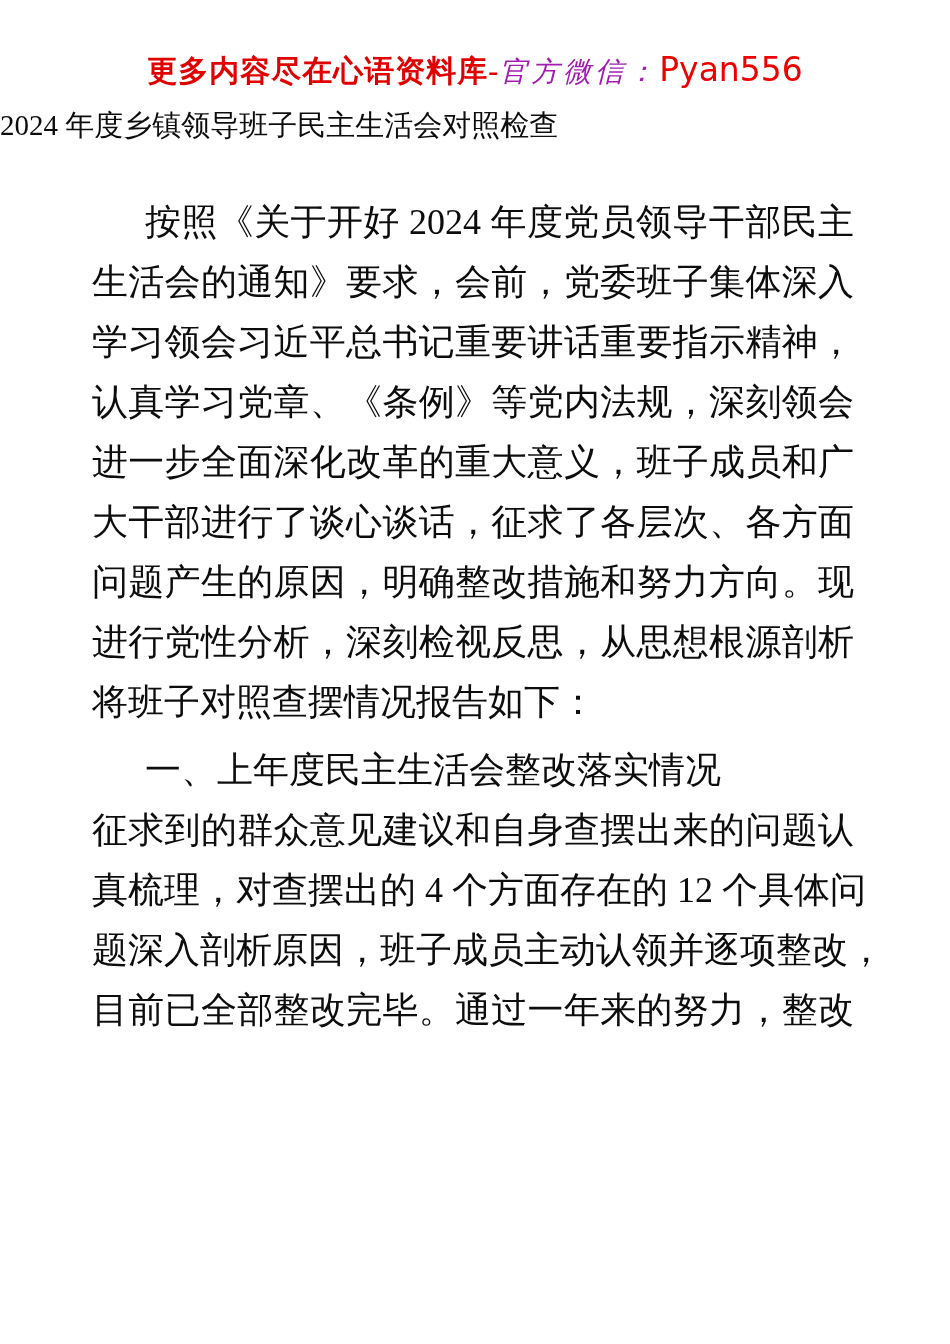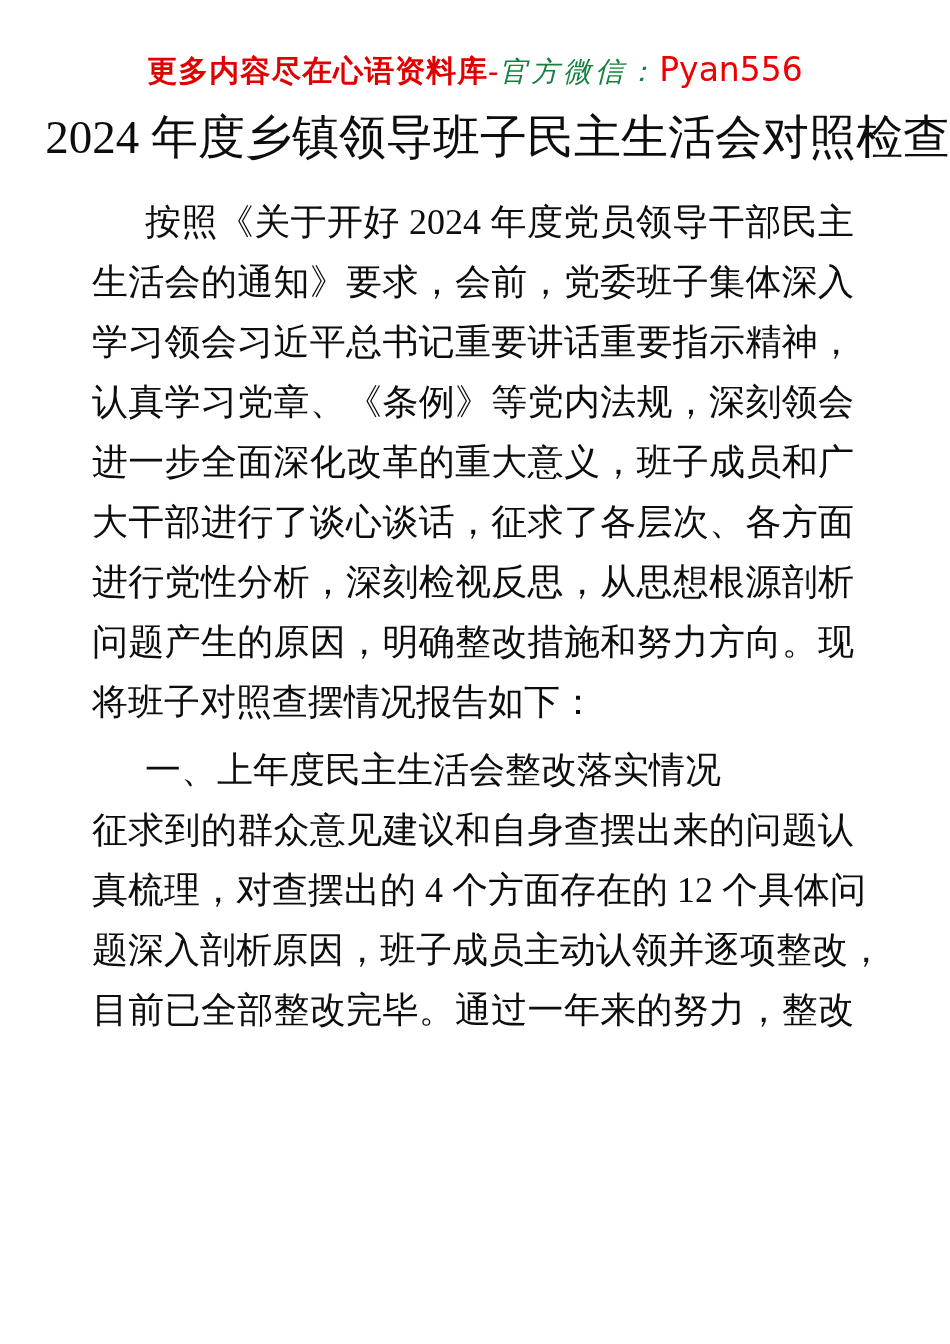--- a/index.html
+++ b/index.html
@@ -40,22 +40,22 @@
   .wm-account {
     font-size: 33px;
     font-family: "DejaVu Sans", "Liberation Sans", sans-serif;
   }
   .title {
     position: absolute;
     top: 106px;
     left: 0;
     width: 950px;
     margin: 0;
-    text-align: right;
-    font-size: 47px;
+    text-align: left;
+    font-size: 29px;
     font-weight: normal;
     white-space: nowrap;
   }
   .body-text {
     position: absolute;
     top: 192px;
     left: 92px;
     width: 762px;
   }
   .line {
@@ -76,34 +76,34 @@
   .line.gap {
     margin-top: 8px;
   }
 </style>
 </head>
 <body>
 
 <div class="page">
 
   <div class="watermark">
-    <span class="wm-prefix" style="color: rgb(224, 0, 0);">更多内容尽在心语资料库-</span><span class="wm-label" style="color: #15803d;">官方微信：</span><span class="wm-account" style="color: rgb(238, 0, 0);">Pyan556</span>
+    <span class="wm-prefix" style="color: rgb(224, 0, 0);">更多内容尽在心语资料库-</span><span class="wm-label" style="color: #a21caf;">官方微信：</span><span class="wm-account" style="color: rgb(238, 0, 0);">Pyan556</span>
   </div>
 
   <h1 class="title">2024 年度乡镇领导班子民主生活会对照检查</h1>
 
   <div class="body-text">
       <div class="line stretch indent">按照《关于开好 2024 年度党员领导干部民主</div>
       <div class="line stretch">生活会的通知》要求，会前，党委班子集体深入</div>
       <div class="line stretch">学习领会习近平总书记重要讲话重要指示精神，</div>
       <div class="line stretch">认真学习党章、《条例》等党内法规，深刻领会</div>
       <div class="line stretch">进一步全面深化改革的重大意义，班子成员和广</div>
       <div class="line stretch">大干部进行了谈心谈话，征求了各层次、各方面</div>
+      <div class="line stretch">问题产生的原因，明确整改措施和努力方向。现</div>
       <div class="line stretch">进行党性分析，深刻检视反思，从思想根源剖析</div>
-      <div class="line stretch">问题产生的原因，明确整改措施和努力方向。现</div>
       <div class="line">将班子对照查摆情况报告如下：</div>
       <div class="line indent gap">一、上年度民主生活会整改落实情况</div>
       <div class="line stretch">征求到的群众意见建议和自身查摆出来的问题认</div>
       <div class="line stretch">真梳理，对查摆出的 4 个方面存在的 12 个具体问</div>
       <div class="line stretch">题深入剖析原因，班子成员主动认领并逐项整改，</div>
       <div class="line stretch">目前已全部整改完毕。通过一年来的努力，整改</div>
     </div>
 
 </div>
 

